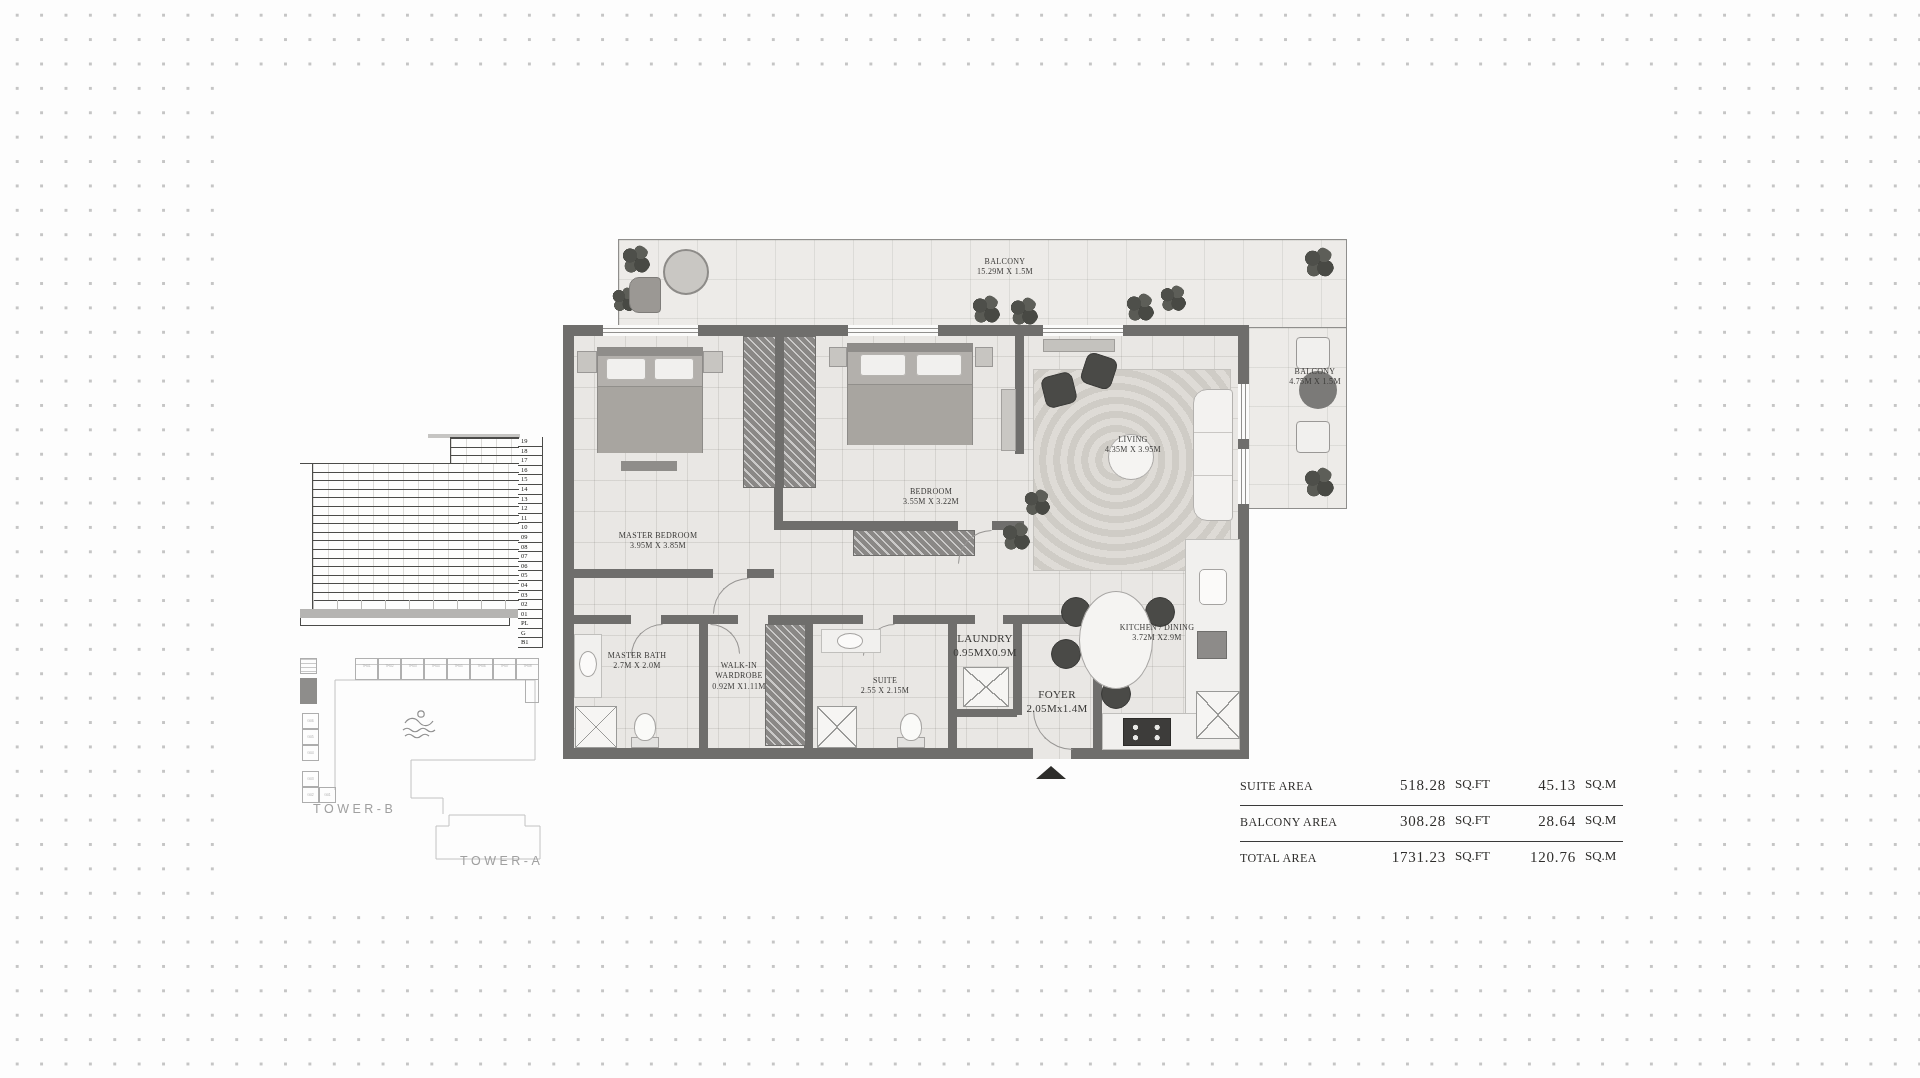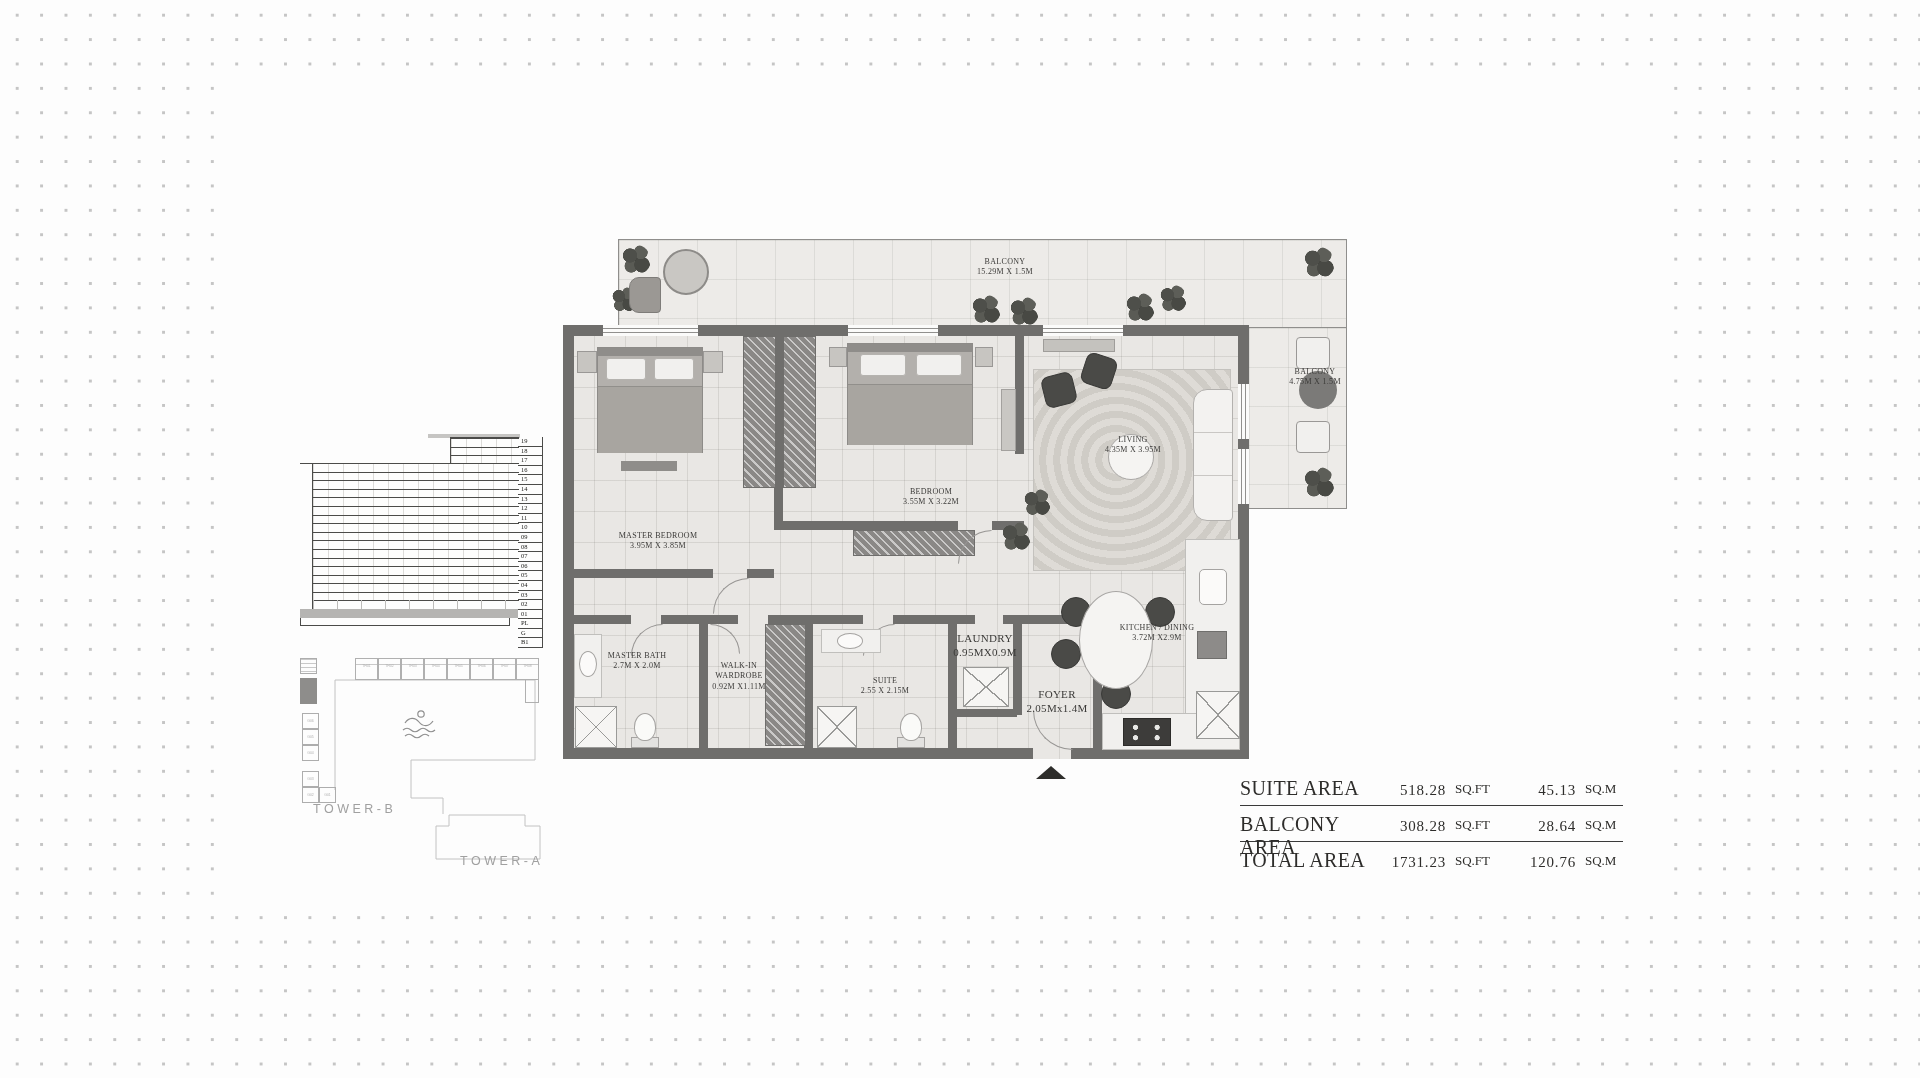--- a/index.html
+++ b/index.html
@@ -77,21 +77,21 @@
     background-position:0 5px;background-repeat:no-repeat;line-height:14px}
   .gbox{position:absolute;width:15px;height:14px;border:.8px solid #adadad;text-align:center;
     font-family:"Liberation Sans",sans-serif;font-size:3.5px;color:#b3b3b3;line-height:14px}
   .towerlbl{position:absolute;font-family:"Liberation Sans",sans-serif;font-size:12.5px;
     letter-spacing:3.5px;color:#a0a0a0;white-space:nowrap}
   
   .atable{position:absolute;left:1240px;top:770px;width:383px;color:#2e2d2b}
   .arow{display:grid;grid-template-columns:150px 56px 44px 86px 47px;align-items:baseline;
     height:36px;padding-top:7px;box-sizing:border-box}
   .arow.sep{border-bottom:1px solid #3a3a3a}
-  .alabel{font-size:20px;letter-spacing:.4px}
+  .alabel{font-size:12px;letter-spacing:.4px}
   .aval{font-size:15px;letter-spacing:.8px;text-align:right}
   .aunit{font-size:13px;padding-left:9px;position:relative;top:-2px}
 </style>
 </head>
 <body>
 
 <div class="canvas">
   <div class="panel"></div>
 
   <div class="abs" style="left:300px;top:437px;width:242px;height:200px">

